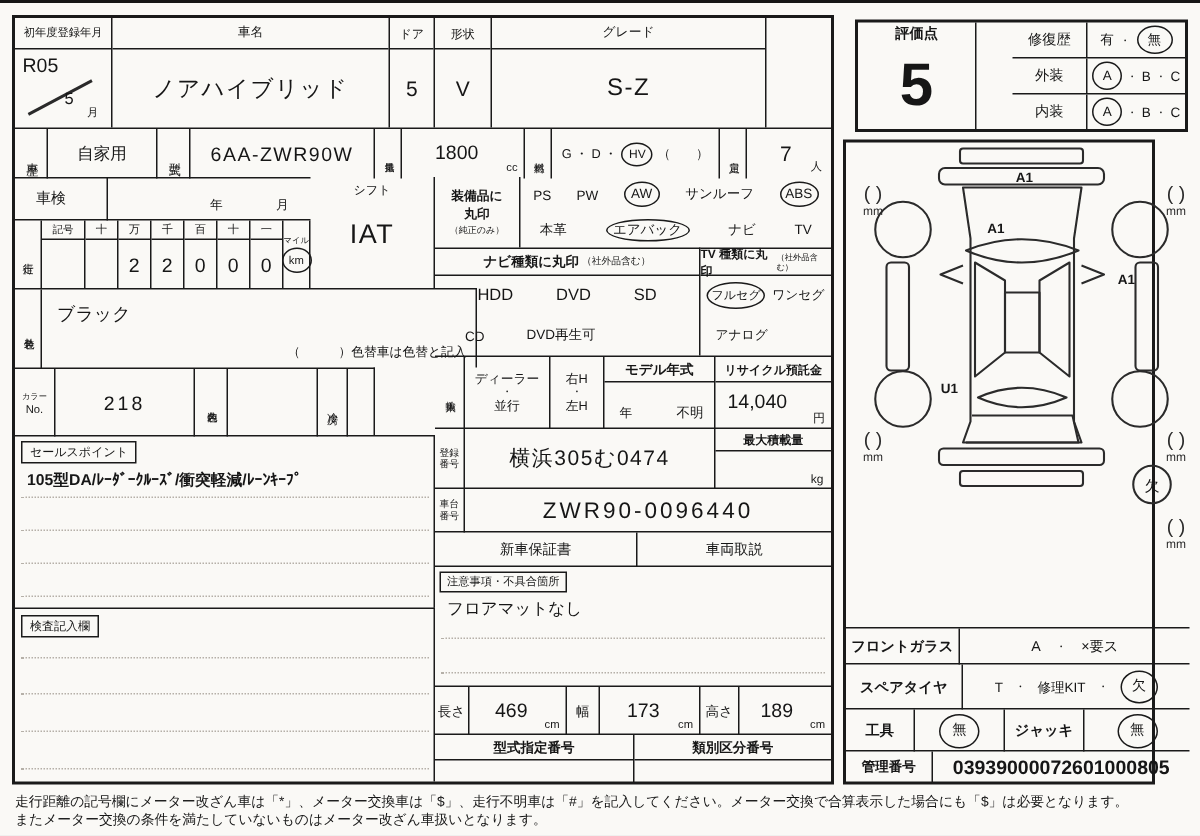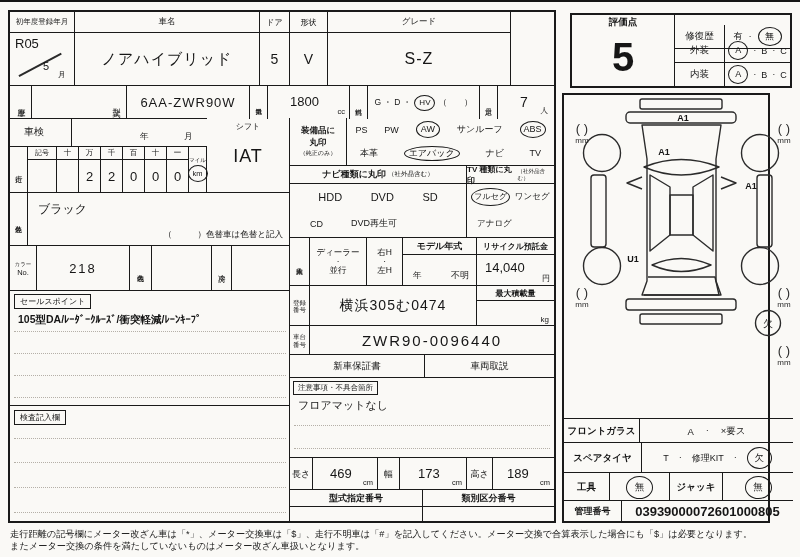--- a/index.html
+++ b/index.html
@@ -51,20 +51,21 @@
     </div>
     <div class="a br col" style="left:280px;top:0;width:38px;height:73px">
       <div class="hdr bb" style="height:20px;font-size:8px">形状</div>
       <div class="ctr" style="flex:1;font-size:14px">V</div>
     </div>
 
     <div class="a bt" style="left:0;top:73px;width:544px;height:33px">
       <div class="a br ctr" style="left:0;top:0;width:22px;height:33px">
           <span class="vt" style="font-size:8px">車歴</span>
         </div>
+      <div class="a br ctr" style="left:22px;top:0;width:73px;height:33px;font-size:11px">自家用</div>
       <div class="a br ctr" style="left:95px;top:0;width:22px;height:33px">
           <span class="vt" style="font-size:8px">型式</span>
         </div>
       <div class="a br ctr" style="left:117px;top:0;width:123px;height:33px;font-size:13px;letter-spacing:1px">6AA-ZWR90W</div>
       <div class="a br ctr" style="left:240px;top:0;width:18px;height:33px">
           <span class="vt" style="font-size:6.5px;letter-spacing:0">排気量</span>
         </div>
       <div class="a br" style="left:258px;top:0;width:82px;height:33px">
         <span class="a" style="left:22px;top:8px;font-size:13px">1800</span>
         <span class="a" style="right:4px;bottom:3px;font-size:7.5px">cc</span>
@@ -178,29 +179,29 @@
       </div>
       <div class="sp" style="flex:1;font-size:8.5px;padding:0 2px">
         <span class="circ" style="padding:4px 2px;font-size:8px">フルセグ</span>
         <span>ワンセグ</span>
       </div>
       <div style="flex:1;display:flex;align-items:center;font-size:8.5px;padding-left:10px">
         <span>アナログ</span>
       </div>
     </div>
 
-    <div class="a bt br" style="left:0;top:180px;width:280px;height:53px">
+    <div class="a bt br" style="left:0;top:180px;width:308px;height:53px">
       <div class="a br ctr" style="left:0;top:0;width:18px;height:53px">
           <span class="vt" style="font-size:7px;letter-spacing:0">外装色</span>
         </div>
       <span class="a" style="left:28px;top:8px;font-size:12px">ブラック</span>
       <span class="a" style="right:6px;bottom:4px;font-size:8.5px">（　　　）色替車は色替と記入</span>
     </div>
 
-    <div class="a bt br" style="left:0;top:233px;width:280px;height:45px">
+    <div class="a bt br" style="left:0;top:233px;width:240px;height:45px">
       <div class="a br col ctr" style="left:0;top:0;width:27px;height:45px">
         <span style="font-size:5.5px">カラー</span>
         <span style="font-size:7.5px">No.</span>
       </div>
       <div class="a br ctr" style="left:27px;top:0;width:93px;height:45px;font-size:13px;letter-spacing:2px">218</div>
       <div class="a br ctr" style="left:120px;top:0;width:22px;height:45px">
           <span class="vt" style="font-size:7px;letter-spacing:0">内装色</span>
         </div>
       <div class="a br" style="left:142px;top:0;width:60px;height:45px"></div>
       <div class="a br ctr" style="left:202px;top:0;width:20px;height:45px">
@@ -312,25 +313,25 @@
       <div class="a br" style="left:0;top:0;width:133px;height:32px">
         <div class="hdr bb" style="height:16px;font-size:9px;font-weight:bold">型式指定番号</div>
       </div>
       <div class="a" style="left:133px;top:0;width:131px;height:32px">
         <div class="hdr bb" style="height:16px;font-size:9px;font-weight:bold">類別区分番号</div>
       </div>
     </div>
   </div>
 
   <div class="a b2" style="left:570px;top:13px;width:222px;height:75px">
-    <div class="a br" style="left:0;top:0;width:103px;height:71px">
+    <div class="a br" style="left:0;top:0;width:79px;height:71px">
       <div class="hdr" style="height:15px;font-size:9.5px;font-weight:bold">評価点</div>
       <div class="ctr" style="height:54px;font-size:40px;font-weight:600">5</div>
     </div>
-    <div class="a bb" style="left:103px;top:10px;width:115px;height:24px">
+    <div class="a bb" style="left:103px;top:0;width:115px;height:24px">
       <div class="a br ctr" style="left:0;top:0;width:50px;height:23px;font-size:9.5px">修復歴</div>
       <div class="a ctr" style="left:50px;top:0;width:65px;height:23px;gap:4px;font-size:9px">
         <span>有</span>
         <span style="font-size:7px">・</span>
         <span class="circ" style="width:22px;height:17px;font-size:9px">無</span>
       </div>
     </div>
     <div class="a bb" style="left:103px;top:24px;width:115px;height:24px">
       <div class="a br ctr" style="left:0;top:0;width:50px;height:23px;font-size:9.5px">外装</div>
       <div class="a ctr" style="left:50px;top:0;width:65px;height:23px;gap:3px;font-size:9px">

